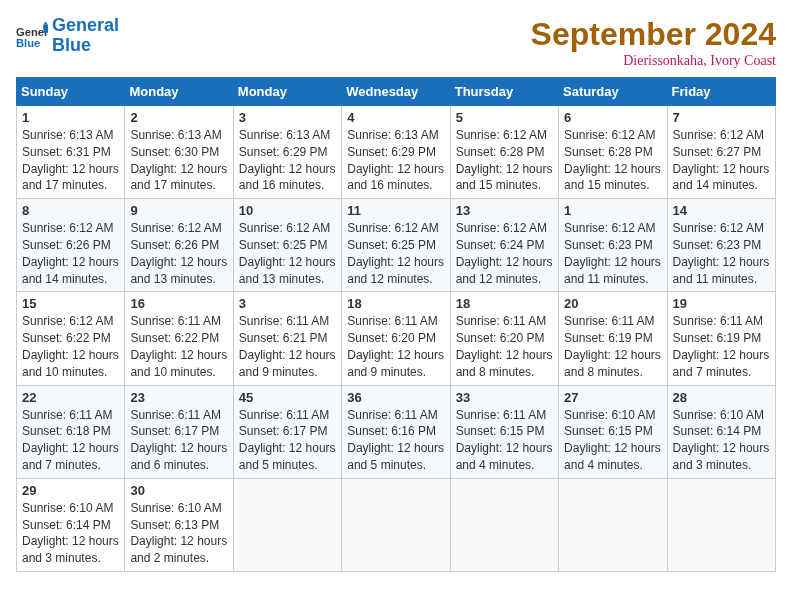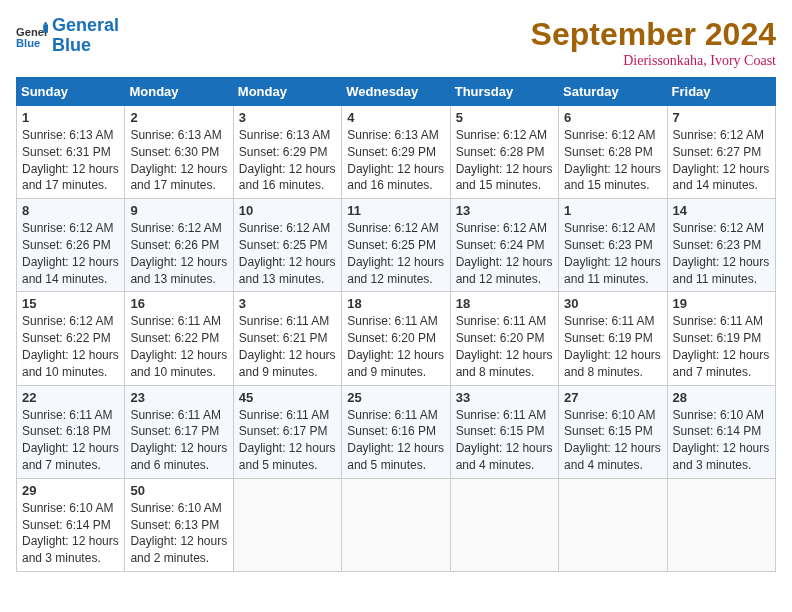--- a/index.html
+++ b/index.html
@@ -253,21 +253,21 @@
 and 9 minutes.</div>
         </td>
         <td>
           <span class="day-num">18</span>
           <div class="day-info" style="white-space: pre-line;">Sunrise: 6:11 AM
 Sunset: 6:20 PM
 Daylight: 12 hours
 and 8 minutes.</div>
         </td>
         <td>
-          <span class="day-num">30</span>
+          <span class="day-num">20</span>
           <div class="day-info" style="white-space: pre-line;">Sunrise: 6:11 AM
 Sunset: 6:19 PM
 Daylight: 12 hours
 and 8 minutes.</div>
         </td>
         <td>
           <span class="day-num">19</span>
           <div class="day-info" style="white-space: pre-line;">Sunrise: 6:11 AM
 Sunset: 6:19 PM
 Daylight: 12 hours
@@ -290,21 +290,21 @@
 and 6 minutes.</div>
         </td>
         <td>
           <span class="day-num">45</span>
           <div class="day-info" style="white-space: pre-line;">Sunrise: 6:11 AM
 Sunset: 6:17 PM
 Daylight: 12 hours
 and 5 minutes.</div>
         </td>
         <td>
-          <span class="day-num">25</span>
+          <span class="day-num">36</span>
           <div class="day-info" style="white-space: pre-line;">Sunrise: 6:11 AM
 Sunset: 6:16 PM
 Daylight: 12 hours
 and 5 minutes.</div>
         </td>
         <td>
           <span class="day-num">33</span>
           <div class="day-info" style="white-space: pre-line;">Sunrise: 6:11 AM
 Sunset: 6:15 PM
 Daylight: 12 hours
@@ -327,21 +327,21 @@
       </tr>
       <tr>
         <td>
           <span class="day-num">29</span>
           <div class="day-info" style="white-space: pre-line;">Sunrise: 6:10 AM
 Sunset: 6:14 PM
 Daylight: 12 hours
 and 3 minutes.</div>
         </td>
         <td>
-          <span class="day-num">50</span>
+          <span class="day-num">30</span>
           <div class="day-info" style="white-space: pre-line;">Sunrise: 6:10 AM
 Sunset: 6:13 PM
 Daylight: 12 hours
 and 2 minutes.</div>
         </td>
         <td class="empty"></td>
         <td class="empty"></td>
         <td class="empty"></td>
         <td class="empty"></td>
         <td class="empty"></td>

